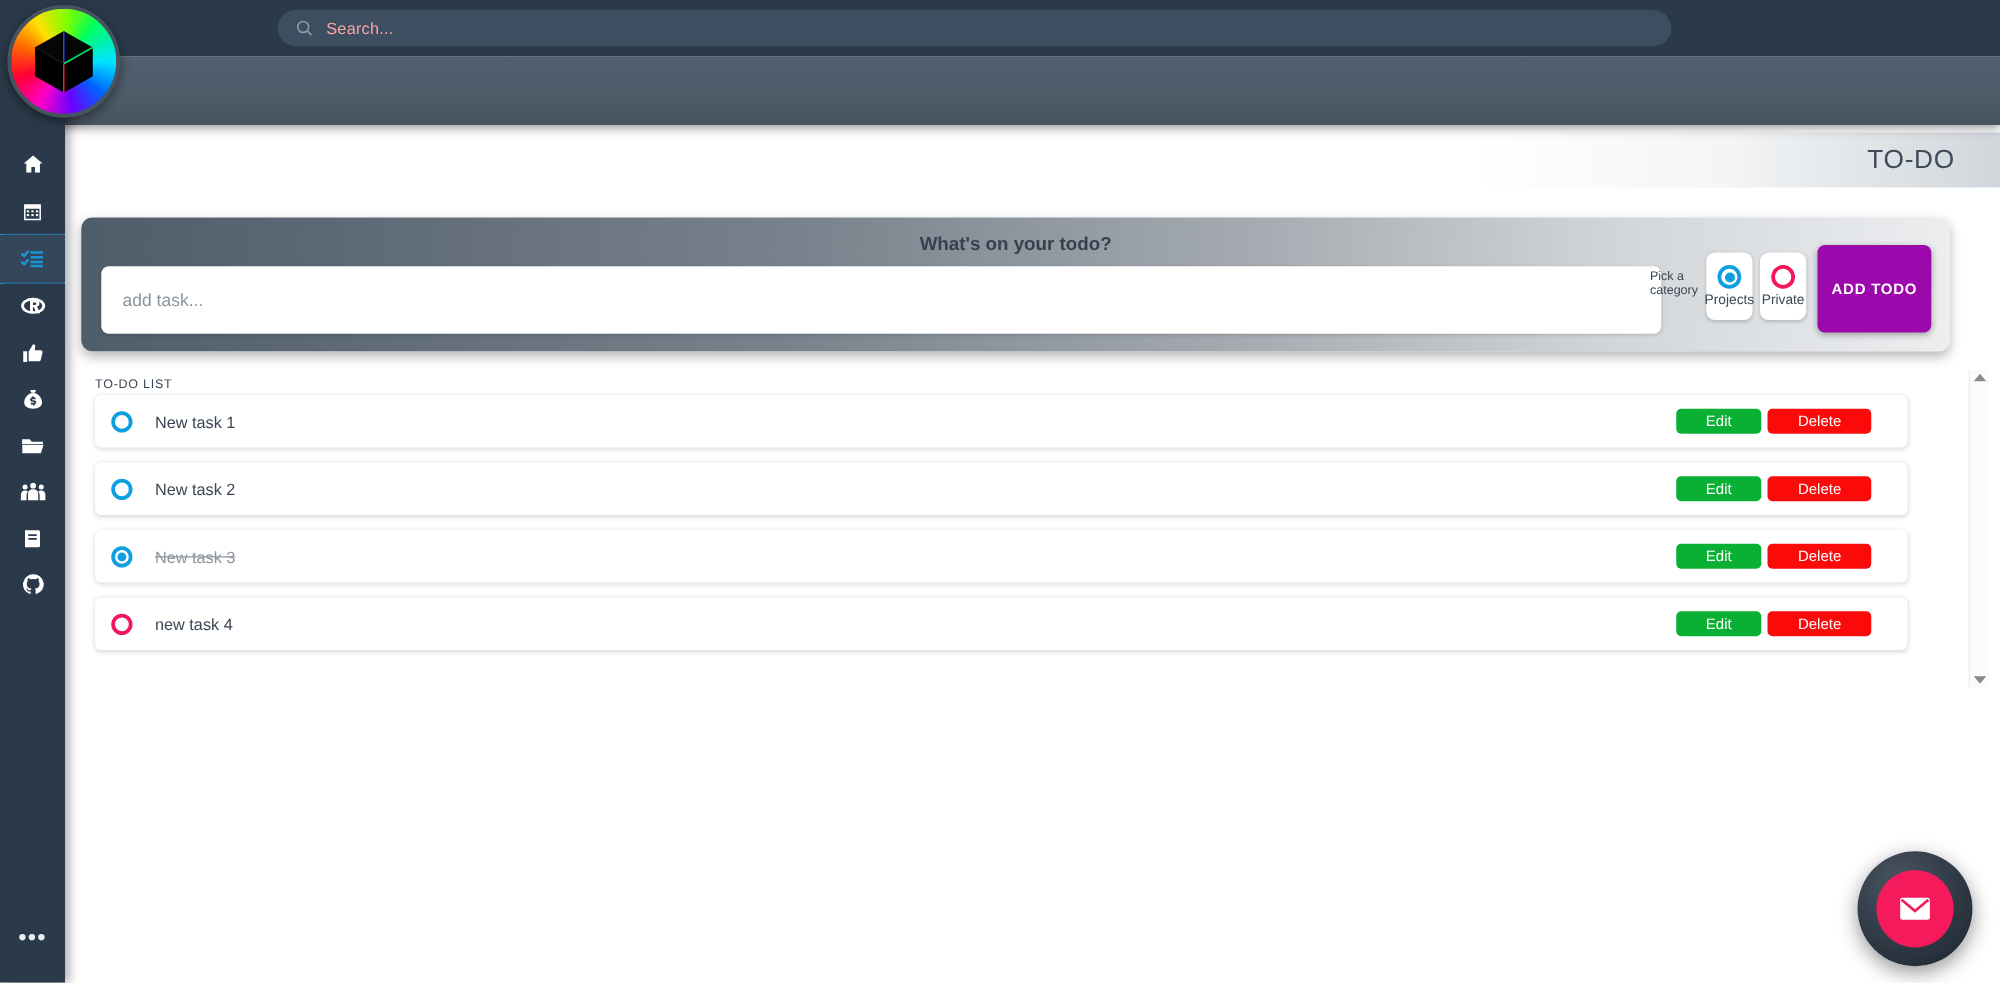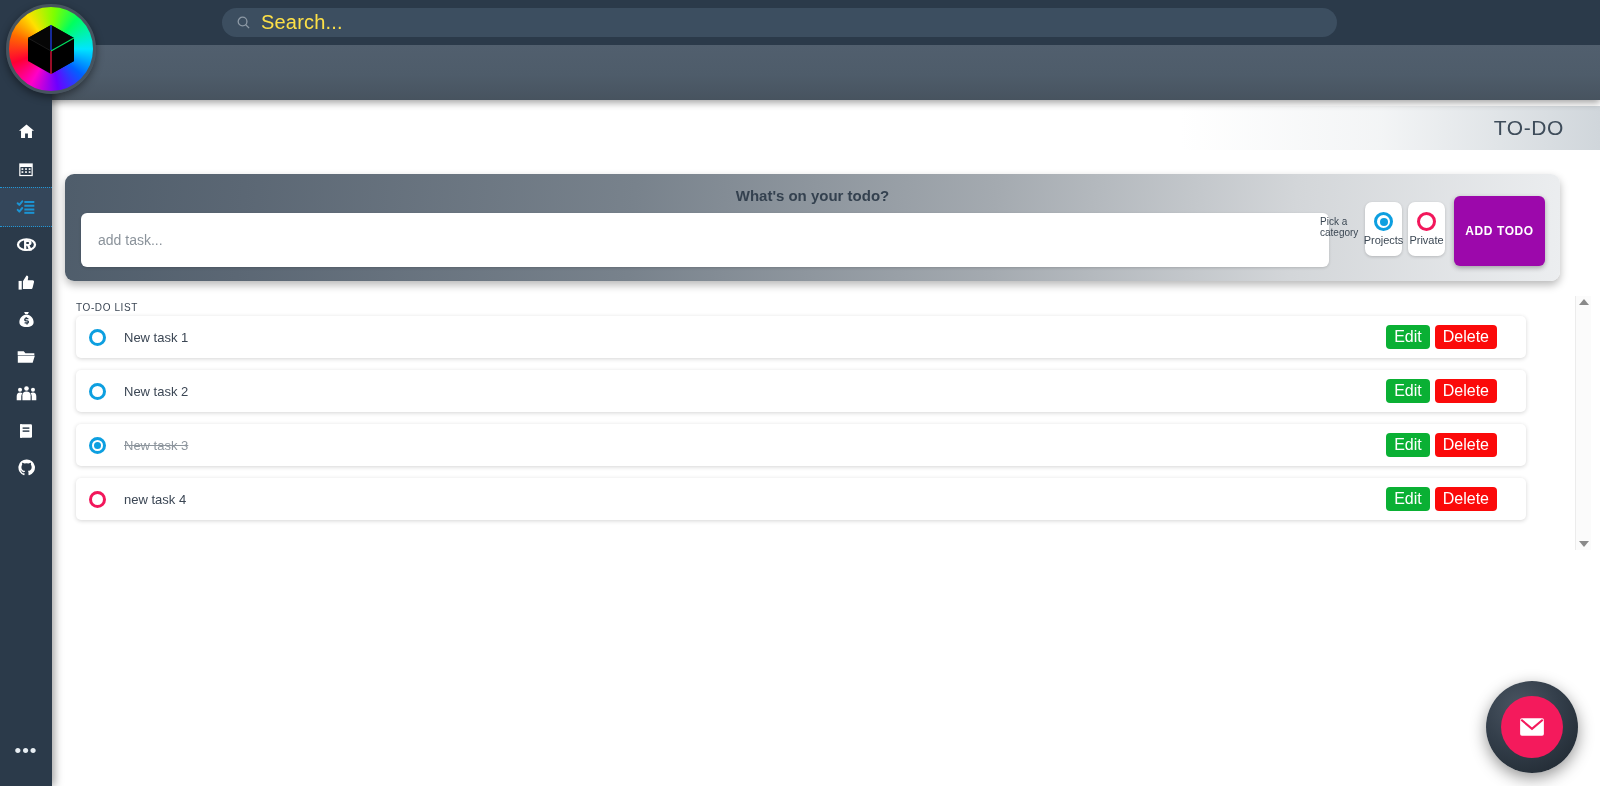--- a/index.html
+++ b/index.html
@@ -22,21 +22,21 @@
   .search-box {
     width: 1115px; height: 29px;
     background: #3c4e60;
     border-radius: 15px;
     display: flex; align-items: center;
     padding: 0 14px;
     gap: 10px;
   }
   .search-icon svg { display: block; }
   .search-placeholder {
-    color: #fde047; font-size: 20px; letter-spacing: .2px;
+    color: #fca5a5; font-size: 13px; letter-spacing: .2px;
   }
   .nav-right {
     display: flex; align-items: center;
     gap: 0px; margin-left: 18px;
   }
   .nav-icon {
     width: 27px; height: 27px;
     display: flex; align-items: center; justify-content: center;
     color: #d4dbe2;
   }
@@ -217,23 +217,23 @@
   .task-text {
     margin-left: 18px; font-size: 13px; color: #3b4654;
   }
   .task-text.done { color: #8d959d; text-decoration: line-through; }
   .row-actions {
     position: absolute; right: 29px;
     display: flex; gap: 5px;
   }
   .btn-edit, .btn-delete {
     border: none; border-radius: 4px;
-    color: #ffffff; font-size: 16px;
+    color: #ffffff; font-size: 12px;
     font-family: "Liberation Sans", sans-serif;
-    padding: 3px 8px; cursor: pointer;
+    padding: 3px 24px; cursor: pointer;
   }
   .btn-edit { background: #0ab034; }
   .btn-delete { background: #fb0a0a; }
 
   
   .scrollbar {
     position: absolute; top: 196px; right: 9px;
     width: 16px; height: 254px;
     background: #fbfbfb;
     border-left: 1px solid #ececec;

